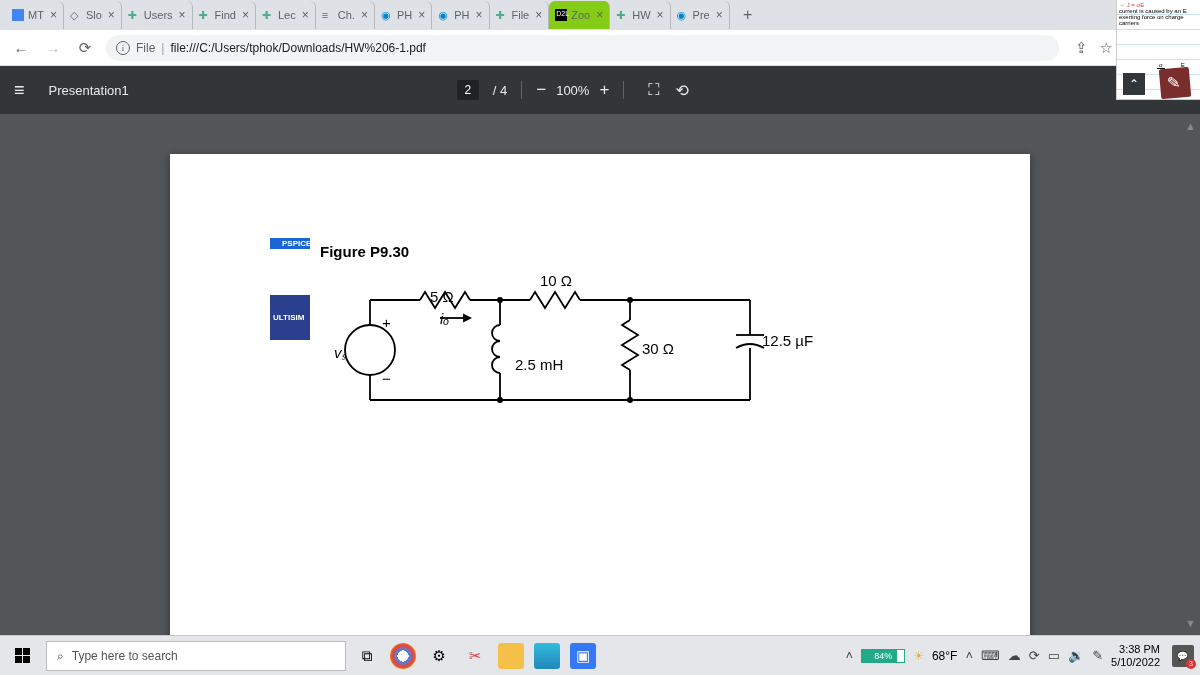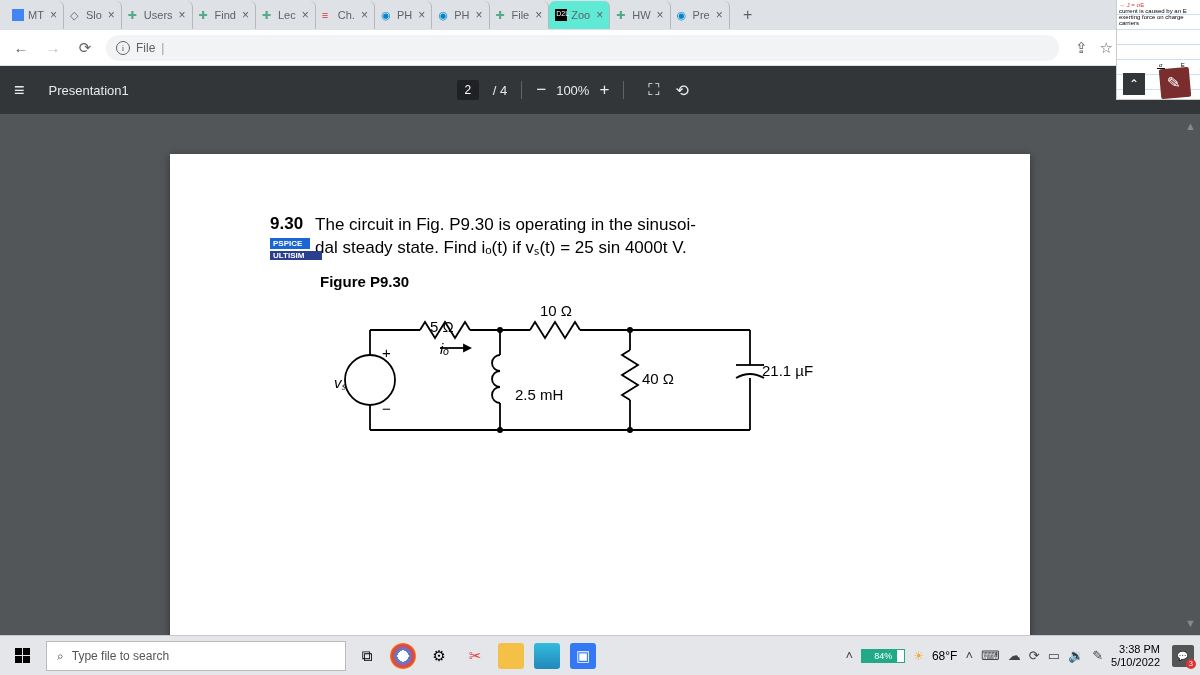--- a/index.html
+++ b/index.html
@@ -1,21 +1,21 @@
 <!DOCTYPE html>
 <html><head>
 <meta charset="utf-8">
 <style>
   * { box-sizing: border-box; margin: 0; padding: 0; font-family: 'Segoe UI', Arial, sans-serif; }
   body { width: 1200px; height: 675px; overflow: hidden; background: #fff; position: relative; }
 
   
   .tab-strip { height: 30px; background: #dee1e6; display: flex; align-items: center; padding: 0 6px; gap: 0; font-size: 11px; color: #5f6368; }
   .tab { display: flex; align-items: center; gap: 4px; padding: 0 6px; height: 28px; border-radius: 6px 6px 0 0; cursor: pointer; white-space: nowrap; border-right: 1px solid #b5b8bc; }
-  .tab.active-strip { background: #5eead4; }
+  .tab.active-strip { background: #84cc16; }
   .tab .favicon { width: 12px; height: 12px; display: inline-block; }
   .tab .close { font-size: 12px; color: #5f6368; margin-left: 2px; }
   .add-tab { width: 24px; height: 24px; display: flex; align-items: center; justify-content: center; font-size: 16px; color: #5f6368; margin-left: 6px; }
   .down-caret { margin-left: auto; color: #888; font-size: 12px; padding-right: 8px;}
 
   
   .addr-bar { height: 36px; background: #fff; border-bottom: 1px solid #e0e0e0; display: flex; align-items: center; padding: 0 10px; gap: 10px; font-size: 13px; color: #5f6368; }
   .nav-btn { width: 22px; text-align: center; font-size: 15px; }
   .url-box { flex: 1; display: flex; align-items: center; gap: 6px; height: 26px; border-radius: 13px; background: #f1f3f4; padding: 0 10px; font-size: 12px;}
   .url-box .info { width: 14px; height: 14px; border: 1px solid #5f6368; border-radius: 50%; display: flex; align-items: center; justify-content: center; font-size: 9px; font-family: serif;}
@@ -35,24 +35,24 @@
 
   
   .pdf-viewport { position: absolute; top: 114px; bottom: 40px; left: 0; right: 0; background: #525659; display: flex; justify-content: center; overflow: auto;}
   .pdf-page { width: 860px; min-height: 700px; background: #fff; margin-top: 40px; box-shadow: 0 2px 8px rgba(0,0,0,.4); position: relative; padding: 60px 40px 40px 100px; }
 
   .problem { display: flex; gap: 12px; font-family: Georgia, 'Times New Roman', serif; font-size: 17px; color: #000;}
   .prob-num { font-weight: bold; }
   .prob-text { line-height: 1.35; }
 
   .pspice-col { position: absolute; left: 100px; top: 84px; display: flex; flex-direction: column; gap: 2px;}
-  .pspice-tag { font-size: 8px; font-weight: bold; color: #fff; background: #1a66d6; padding: 1px 3px; width: 40px; text-align: left;}
-  .multisim-tag { font-size: 8px; font-weight: bold; color: #fff; background: #2b3f8f; padding: 0 3px; width: 52px; text-align: left;}
-
-  .fig-caption { font-family: Arial, sans-serif; font-weight: bold; font-size: 15px; margin: 13px 0 10px 50px;}
+  .pspice-tag { font-size: 8px; font-weight: bold; color: #fff; background: #1a66d6; padding: 1px 12px; width: 40px; text-align: left;}
+  .multisim-tag { font-size: 8px; font-weight: bold; color: #fff; background: #2b3f8f; padding: 18px 3px; width: 40px; text-align: left; margin-top: 44px;}
+
+  .fig-caption { font-family: Arial, sans-serif; font-weight: bold; font-size: 15px; margin: 29px 0 10px 50px;}
   
   
   .circuit { position: relative; left: 50px; width: 500px; height: 160px; font-family: 'Times New Roman', serif; font-size: 15px;}
   .node { position: absolute; width: 6px; height: 6px; background: #000; border-radius: 50%; transform: translate(-50%,-50%);}
   
   .scroll-caret-up { position: absolute; right: 4px; top: 120px; color: #888; font-size: 11px;}
   .scroll-caret-down { position: absolute; right: 4px; bottom: 46px; color: #888; font-size: 11px;}
 
   
   .side-sketch { position: absolute; right: 0; top: 0; width: 84px; height: 100px; background: repeating-linear-gradient(#fff,#fff 14px,#c9e0f7 14px,#c9e0f7 15px); border-left: 1px solid #ccc; border-bottom: 1px solid #ccc; font-size: 6px; padding: 2px;}
@@ -144,20 +144,21 @@
 </div>
 
 <div class="addr-bar">
   <div class="nav-btn">←</div>
   <div class="nav-btn" style="opacity:.4;">→</div>
   <div class="nav-btn">⟳</div>
   <div class="url-box">
     <span class="info">i</span>
     <span>File</span>
     <span style="color:#9aa0a6;">|</span>
+    <span class="url-text">file:///C:/Users/tphok/Downloads/HW%206-1.pdf</span>
   </div>
   <div class="addr-icons">
     <span>⇪</span>
     <span>☆</span>
     <span style="color:#3a7;">◧</span>
     <span>✱</span>
     <span>▯</span>
   </div>
 </div>
 
@@ -189,27 +190,20 @@
     <span style="border-bottom:1px solid #000;padding:0 2px;">σ</span>
     <span style="border-bottom:1px solid #000;padding:0 2px;">E</span>
   </div>
   <div class="square-top">⌃</div>
 </div>
 <div class="pen-corner"></div>
 
 <div class="pdf-viewport">
   <div class="pdf-page">
 
-    <div class="problem">
-      <div class="prob-num">9.30</div>
-      <div class="prob-text">
-        <span>The circuit in Fig. P9.30 is operating in the sinusoi-</span><br>
-        <span>dal steady state. Find iₒ(t) if vₛ(t) = 25 sin 4000t V.</span>
-      </div>
-    </div>
 
     <div class="pspice-col">
       <div class="pspice-tag">PSPICE</div>
       <div class="multisim-tag">ULTISIM</div>
     </div>
 
     <div class="fig-caption">Figure P9.30</div>
 
     <div class="circuit">
       <svg width="500" height="160" style="position:absolute;top:0;left:0;">
@@ -251,22 +245,22 @@
 
       <div class="node" style="left:180px;top:30px;"></div>
       <div class="node" style="left:310px;top:30px;"></div>
       <div class="node" style="left:180px;top:130px;"></div>
       <div class="node" style="left:310px;top:130px;"></div>
 
       <span style="position:absolute;left:110px;top:18px;">5 Ω</span>
       <span style="position:absolute;left:220px;top:2px;">10 Ω</span>
       <span style="position:absolute;left:120px;top:40px;font-style:italic;">iₒ</span>
       <span style="position:absolute;left:195px;top:70px;margin-top:16px;">2.5 mH</span>
-      <span style="position:absolute;left:322px;top:70px;">40 Ω</span>
-      <span style="position:absolute;left:442px;top:62px;">21.1 µF</span>
+      <span style="position:absolute;left:322px;top:70px;">30 Ω</span>
+      <span style="position:absolute;left:442px;top:62px;">12.5 µF</span>
       <span style="position:absolute;left:14px;top:72px;font-style:italic;">vₛ</span>
       <span style="position:absolute;left:62px;top:44px;">+</span>
       <span style="position:absolute;left:62px;top:100px;">−</span>
     </div>
 
   </div>
 </div>
 
 <div class="scroll-caret-up">▲</div>
 <div class="scroll-caret-down">▼</div>
@@ -275,21 +269,21 @@
   <div class="start">
     <div class="win-grid">
         <span></span>
         <span></span>
         <span></span>
         <span></span>
       </div>
   </div>
   <div class="search-box">
     <span>⌕</span>
-    <span>Type file to search</span>
+    <span>Type here to search</span>
   </div>
   <div class="tb-icons">
     <div class="ico">⧉</div>
     <div class="ico" style="background:radial-gradient(circle,#fff 30%,#4285f4 31%,#ea4335 60%,#fbbc05 80%,#34a853 100%);border-radius:50%;"></div>
     <div class="ico">⚙</div>
     <div class="ico" style="color:#d44;">✂</div>
     <div class="ico" style="background:#f4c048;"></div>
     <div class="ico" style="background:linear-gradient(#3bd,#28b);"></div>
     <div class="ico" style="background:#3478f6;color:#fff;">▣</div>
   </div>

